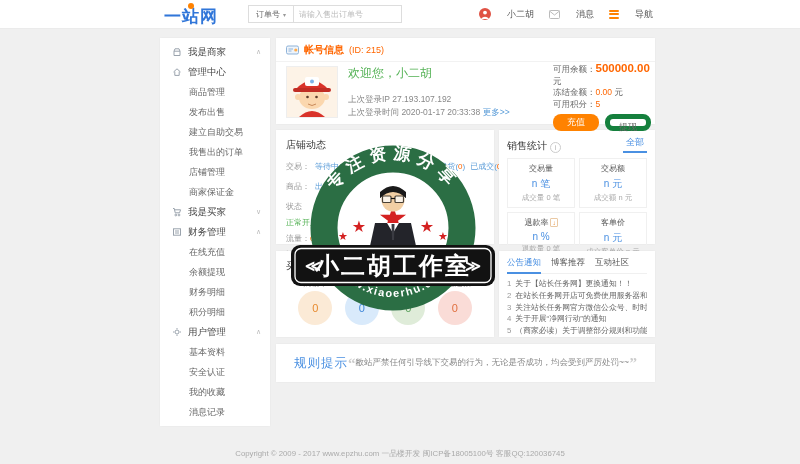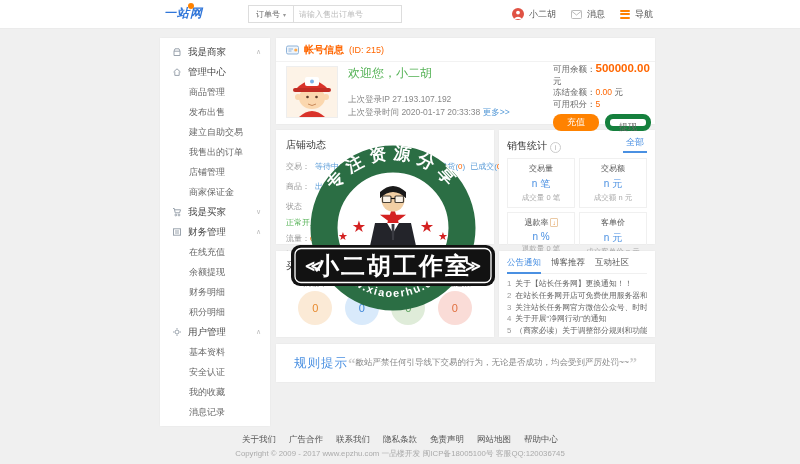--- a/index.html
+++ b/index.html
@@ -1,28 +1,28 @@
 <!DOCTYPE html>
 <html><head>
 <meta charset="utf-8">
 <style>
   html,body{margin:0;padding:0}
   body{width:800px;height:464px;position:relative;overflow:hidden;
        font-family:"Liberation Sans",sans-serif;background:#f0f0f0;}
   .hdr{position:absolute;top:0;left:0;right:0;height:28px;background:#fff;border-bottom:1px solid #ebebeb;z-index:2}
   .hdr-in{position:absolute;left:160px;width:495px;height:28px}
-  .logo{position:absolute;left:4px;top:5px;font-size:12px;font-weight:bold;font-style:italic;color:#3076d9;letter-spacing:1px;cursor:pointer}
+  .logo{position:absolute;left:4px;top:5px;font-size:17px;font-weight:bold;color:#3076d9;letter-spacing:1px;cursor:pointer}
   .logo-dot{position:absolute;left:24px;top:-2px;width:6px;height:6px;border-radius:50%;background:#ff8200}
   .search{position:absolute;left:88px;top:5px;display:flex}
   .sel{width:46px;height:18px;border:1px solid #ddd;box-sizing:border-box;font-size:8px;color:#666;display:flex;align-items:center;justify-content:center;gap:3px;background:#fff;cursor:pointer}
   .caret{font-size:6px;color:#999}
   .search input{width:108px;height:18px;border:1px solid #ddd;border-left:none;box-sizing:border-box;font-size:8px;padding:0 5px;color:#333;outline:none}
   .search input::placeholder{color:#bbb}
   .h-right{position:absolute;right:2px;top:0;height:28px;display:flex;align-items:center;gap:15px;font-size:9px;color:#555}
-  .h-chip{display:flex;align-items:center;gap:5px;cursor:pointer}
+  .h-chip{display:flex;align-items:center;gap:16px;cursor:pointer}
   .ham{display:inline-block}
   .ham i{display:block;width:10px;height:2px;background:#ff8200;margin:1.5px 0;border-radius:1px}
   .page{position:absolute;top:28px;left:0;right:0;bottom:0;background:#f0f0f0}
   .container{position:absolute;left:160px;top:10px;width:495px}
   .sidebar{position:absolute;left:0;top:0;width:110px;background:#fff;padding:4px 0;box-shadow:0 0 2px rgba(0,0,0,.05)}
   .s-item{height:20px;display:flex;align-items:center;padding:0 9px 0 12px;font-size:9.5px;color:#444;cursor:pointer}
   .s-item .ic{width:11px;margin-right:5px;display:flex;align-items:center}
   .s-item.child{padding-left:29px;color:#666;font-size:9px}
   .s-item .chev{margin-left:auto;color:#bbb;font-size:7px}
   .main{position:absolute;left:116px;top:0;width:379px}
@@ -376,29 +376,20 @@
 
       <div class="card rules">
         <span class="r-title">规则提示</span>
         <span class="r-q">“</span>
         <span class="r-text">敝站严禁任何引导线下交易的行为，无论是否成功，均会受到严厉处罚~~</span>
         <span class="r-q">”</span>
       </div>
     </main>
   </div>
 
-  <div class="f-links">
-    <span>关于我们</span>
-    <span>广告合作</span>
-    <span>联系我们</span>
-    <span>隐私条款</span>
-    <span>免责声明</span>
-    <span>网站地图</span>
-    <span>帮助中心</span>
-  </div>
   <div class="f-copy">Copyright © 2009 - 2017 www.epzhu.com 一品楼开发 闽ICP备18005100号 客服QQ:120036745</div>
 </div>
 
 <svg class="wm" viewBox="0 0 220 200">
   <defs>
     <path id="arcTop" d="M 41 100 A 69 69 0 0 1 179 100"></path>
     <path id="arcBot" d="M 41 100 A 69 69 0 0 0 179 100"></path>
   </defs>
   <circle cx="110" cy="100" r="56" fill="#fff"></circle>
   <circle cx="110" cy="100" r="69" fill="none" stroke="#2b6e44" stroke-width="27"></circle>

